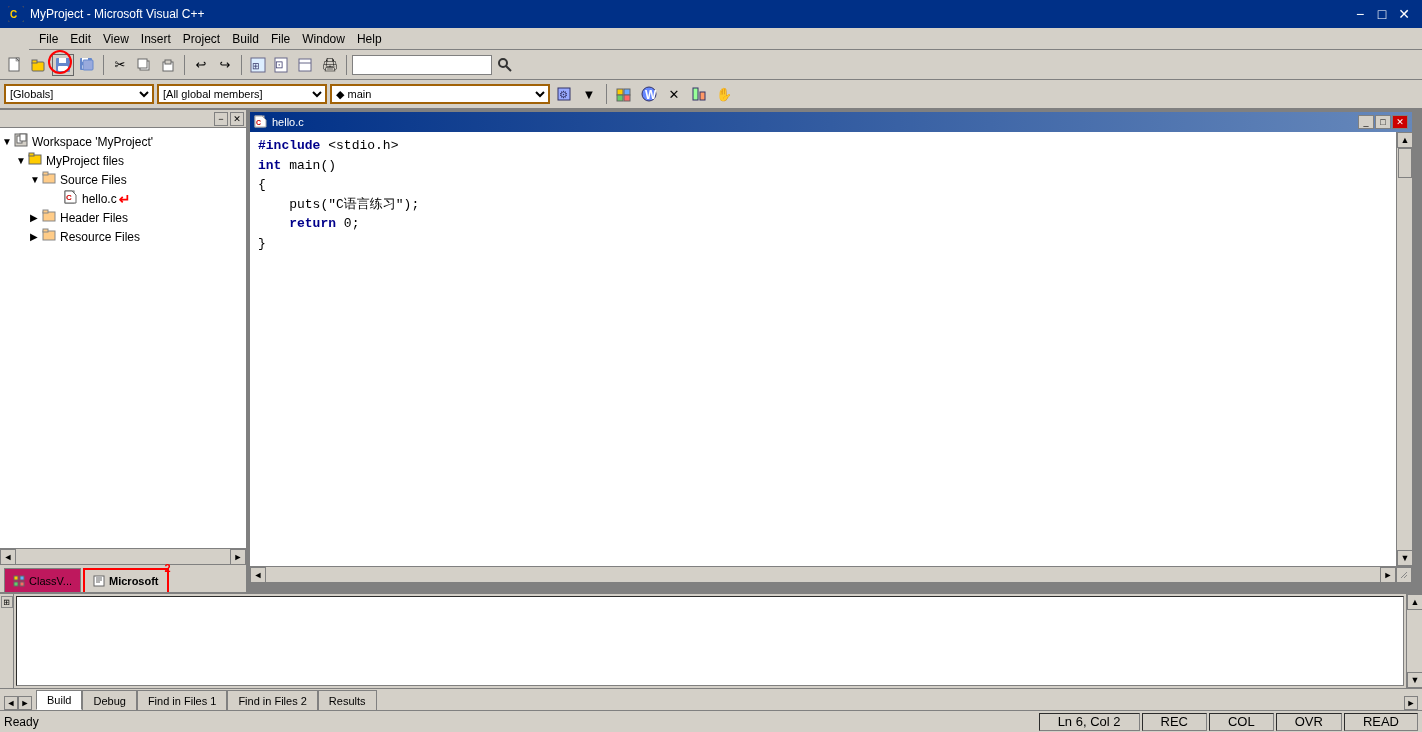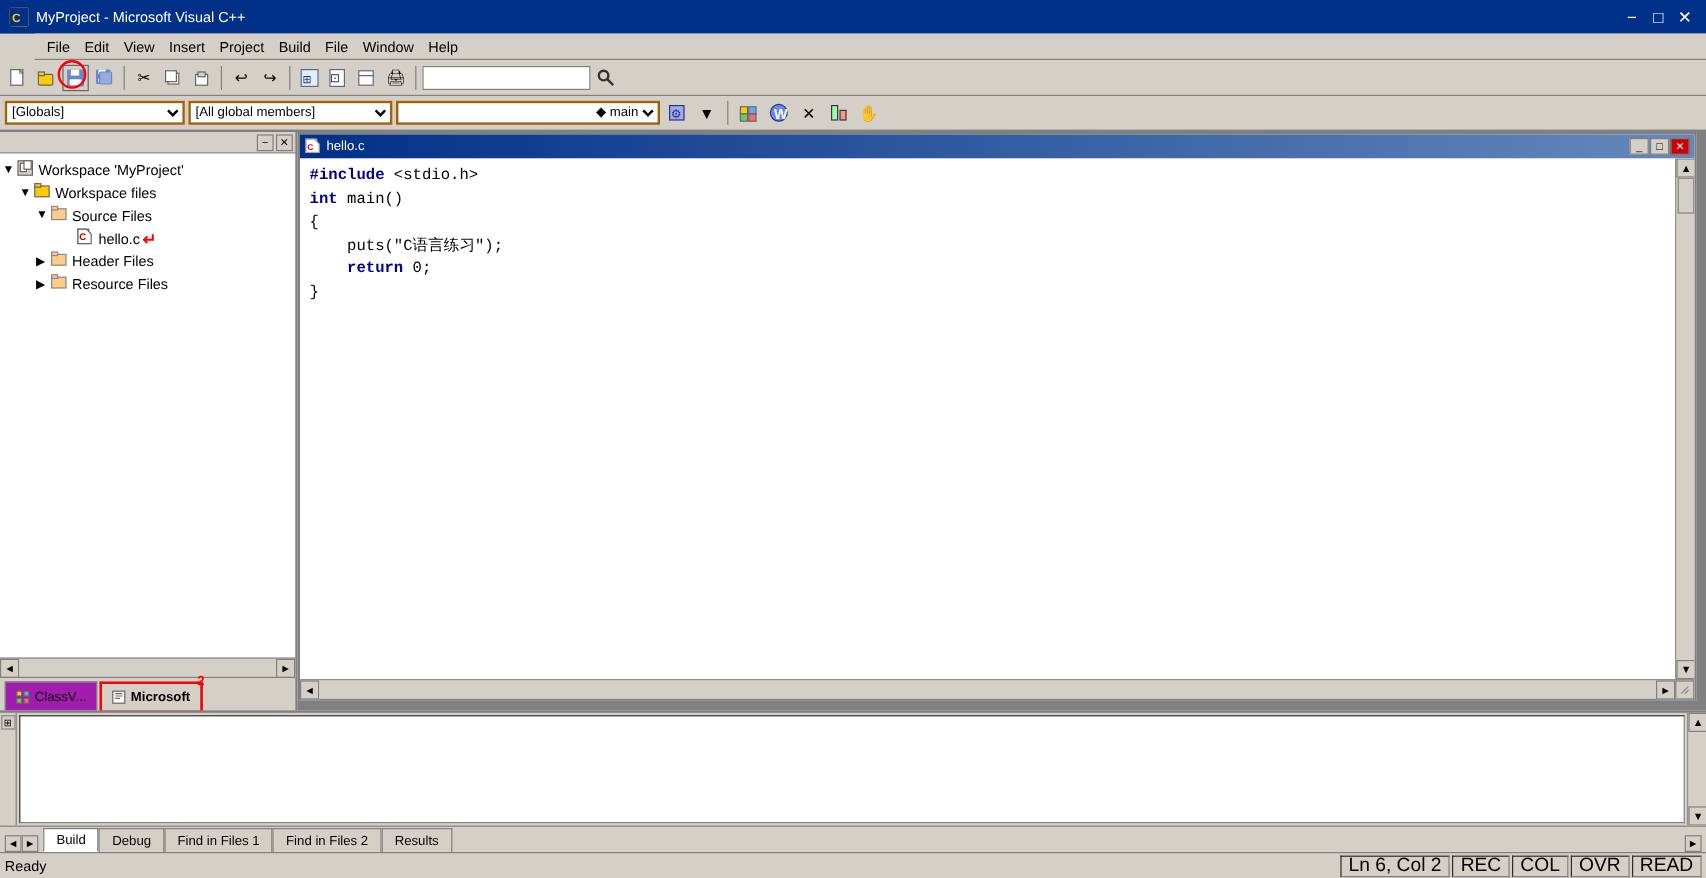--- a/index.html
+++ b/index.html
@@ -194,21 +194,21 @@
       background: #d4d0c8;
       display: flex;
       align-items: flex-end;
       border-top: 1px solid #808080;
       padding: 0 4px;
       gap: 2px;
     }
     .left-tab {
       height: 24px;
       padding: 0 8px;
-      background: #a21caf;
+      background: #be185d;
       border: 1px solid #808080;
       border-bottom: none;
       cursor: pointer;
       display: flex;
       align-items: center;
       gap: 4px;
       font-size: 11px;
       position: relative;
     }
     .left-tab.active {
@@ -407,24 +407,24 @@
     .status-left {
       flex: 1;
     }
     .status-right {
       display: flex;
       gap: 2px;
     }
     .status-cell {
       height: 18px;
       border: 1px inset #808080;
-      padding: 0 6px;
-      display: flex;
-      align-items: center;
-      font-size: 16px;
+      padding: 0 18px;
+      display: flex;
+      align-items: center;
+      font-size: 13px;
       background: #d4d0c8;
     }
 
     
     .red-circle {
       position: absolute;
       width: 20px;
       height: 20px;
       border: 2px solid red;
       border-radius: 50%;
@@ -592,21 +592,21 @@
 </div>
 
 <div class="toolbar2">
   <select class="toolbar-dropdown" style="width:150px;">
     <option>[Globals]</option>
   </select>
   <select class="toolbar-dropdown" style="width:170px;">
     <option>[All global members]</option>
   </select>
 
-  <select class="toolbar-dropdown" style="width:220px;text-align:right;">
+  <select class="toolbar-dropdown" style="width:220px;">
     <option>◆ main</option>
   </select>
   <button class="toolbar-btn">
     <svg width="16" height="16" viewBox="0 0 16 16">
         <rect x="2" y="2" width="12" height="12" fill="#99aaff" stroke="#336" stroke-width="1"></rect>
         <text x="3" y="12" font-size="10" fill="#336">⚙</text>
       </svg>
   </button>
   <button class="toolbar-btn">▼</button>
 
@@ -658,21 +658,21 @@
       </div>
 
       <div class="tree-item" style="padding-left:14px;">
         <span class="tree-expand">▼</span>
         <span class="tree-icon">
           <svg width="14" height="14" viewBox="0 0 14 14">
               <rect x="1" y="3" width="12" height="9" fill="#ffcc00" stroke="#666"></rect>
               <rect x="1" y="1" width="5" height="3" fill="#ffcc00" stroke="#666"></rect>
             </svg>
         </span>
-        <span>Workspace files</span>
+        <span>MyProject files</span>
       </div>
 
       <div class="tree-item" style="padding-left:28px;">
         <span class="tree-expand">▼</span>
         <span class="tree-icon">
           <svg width="14" height="14" viewBox="0 0 14 14">
               <rect x="1" y="3" width="12" height="9" fill="#ffcc88" stroke="#888"></rect>
               <rect x="1" y="1" width="5" height="3" fill="#ffcc88" stroke="#888"></rect>
             </svg>
         </span>

